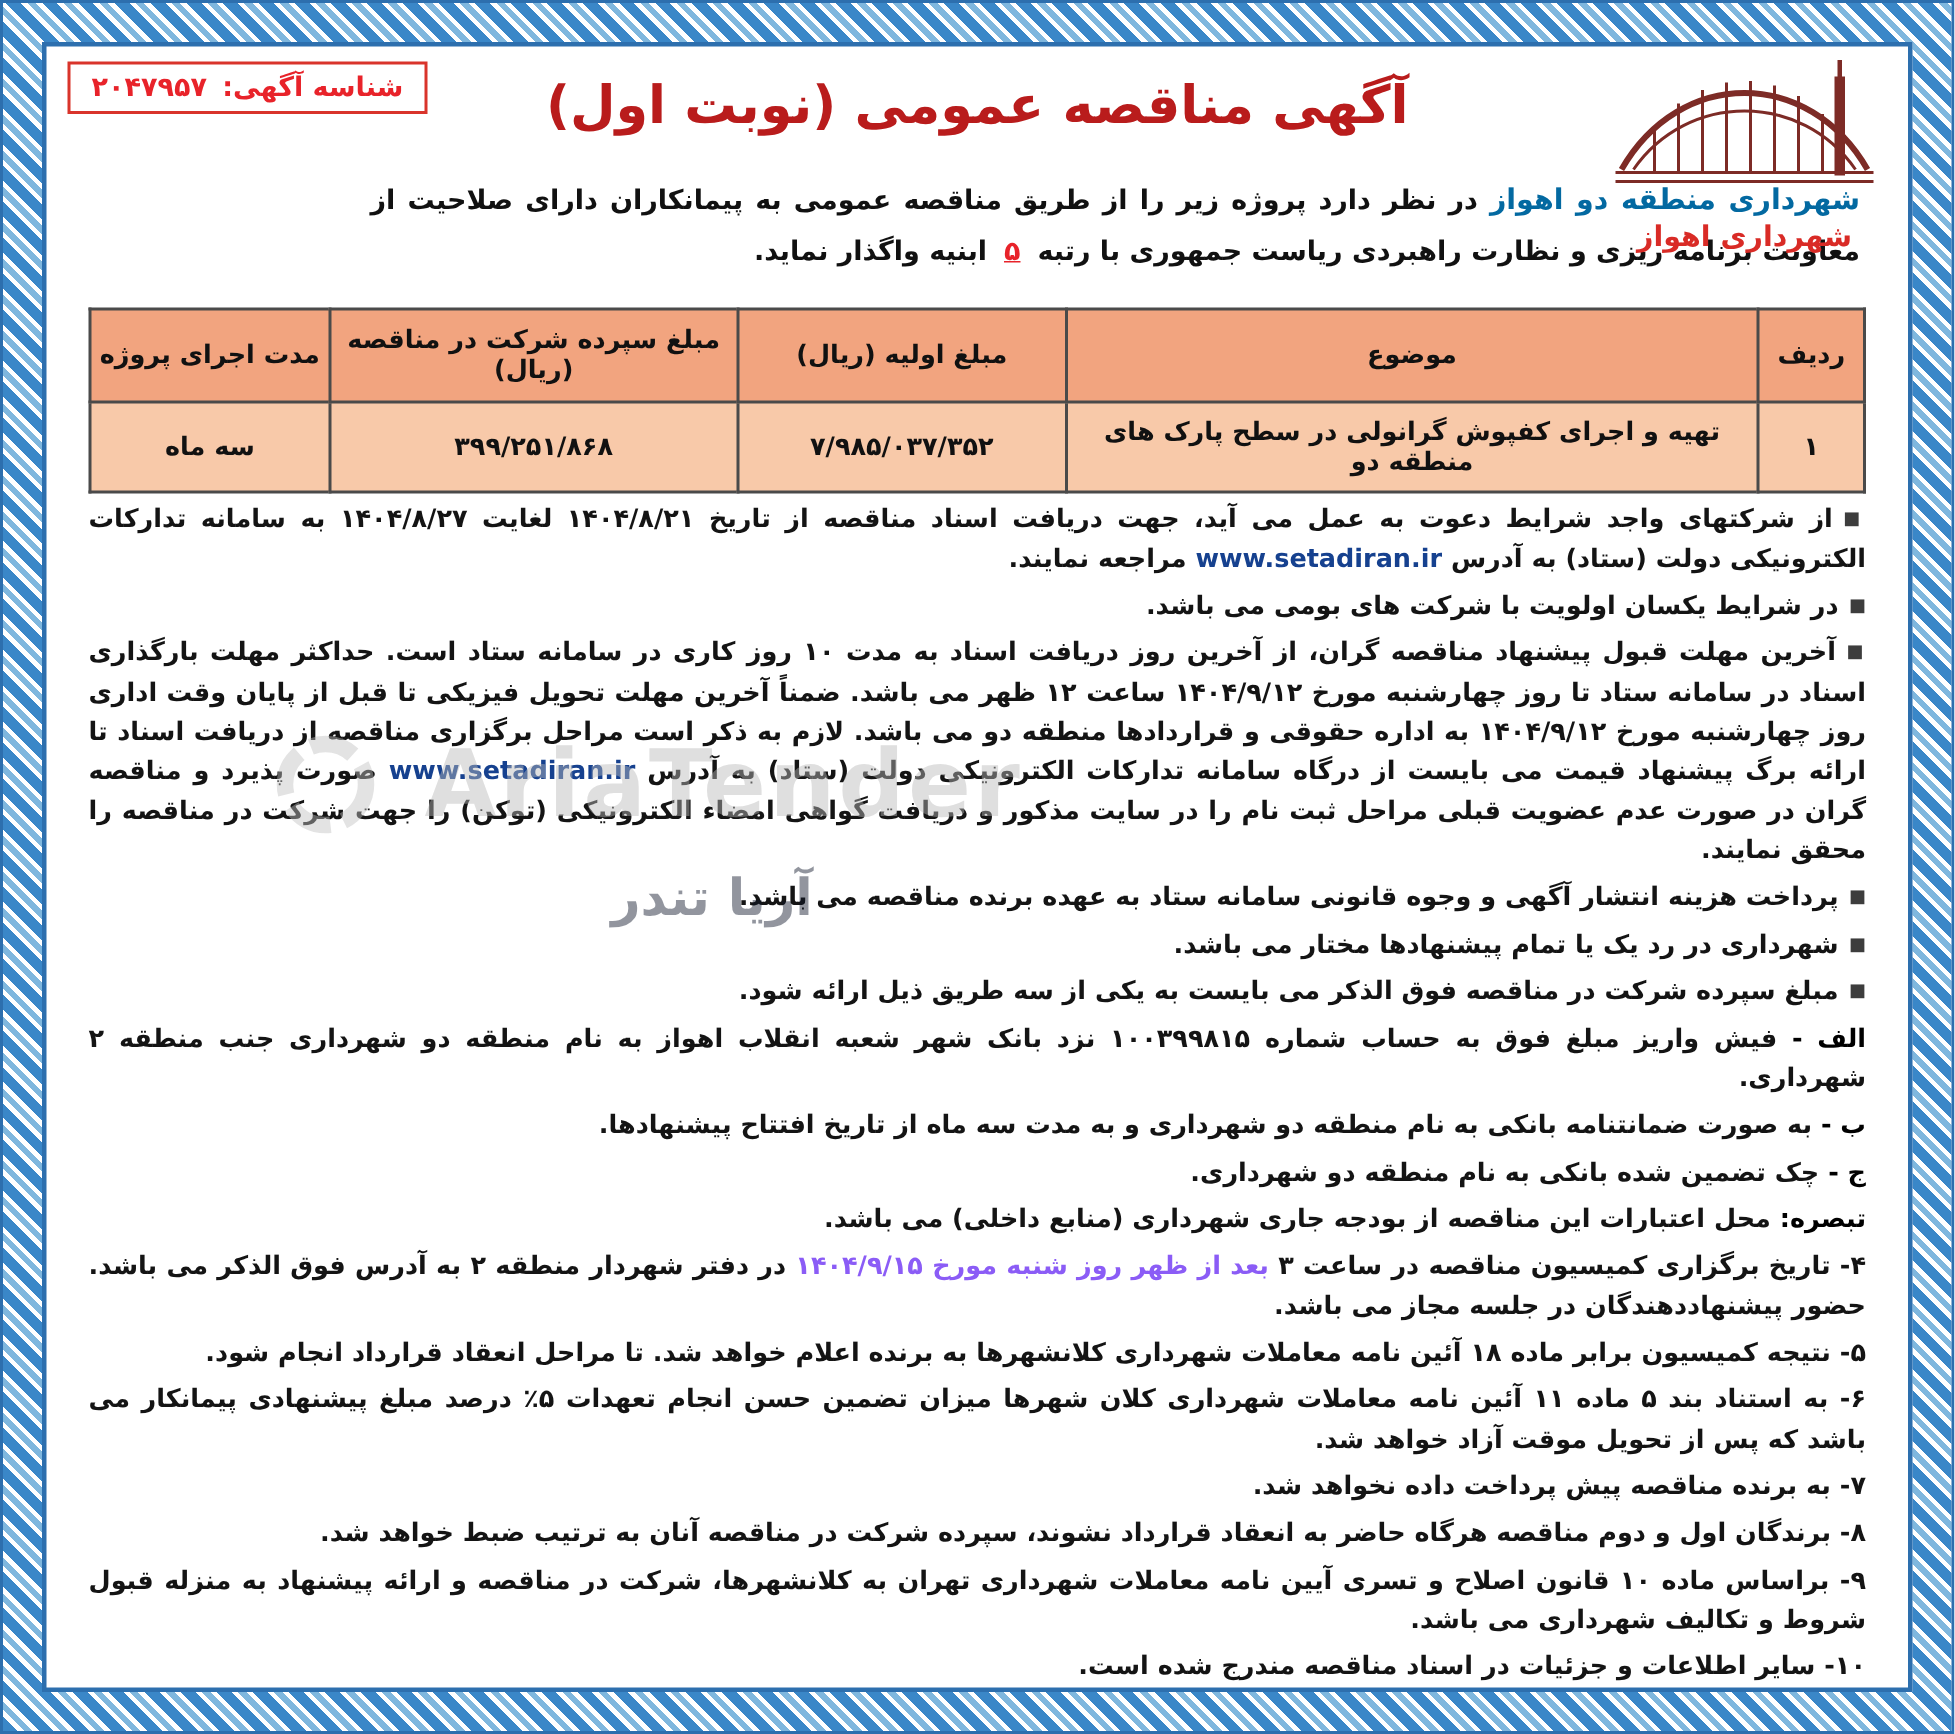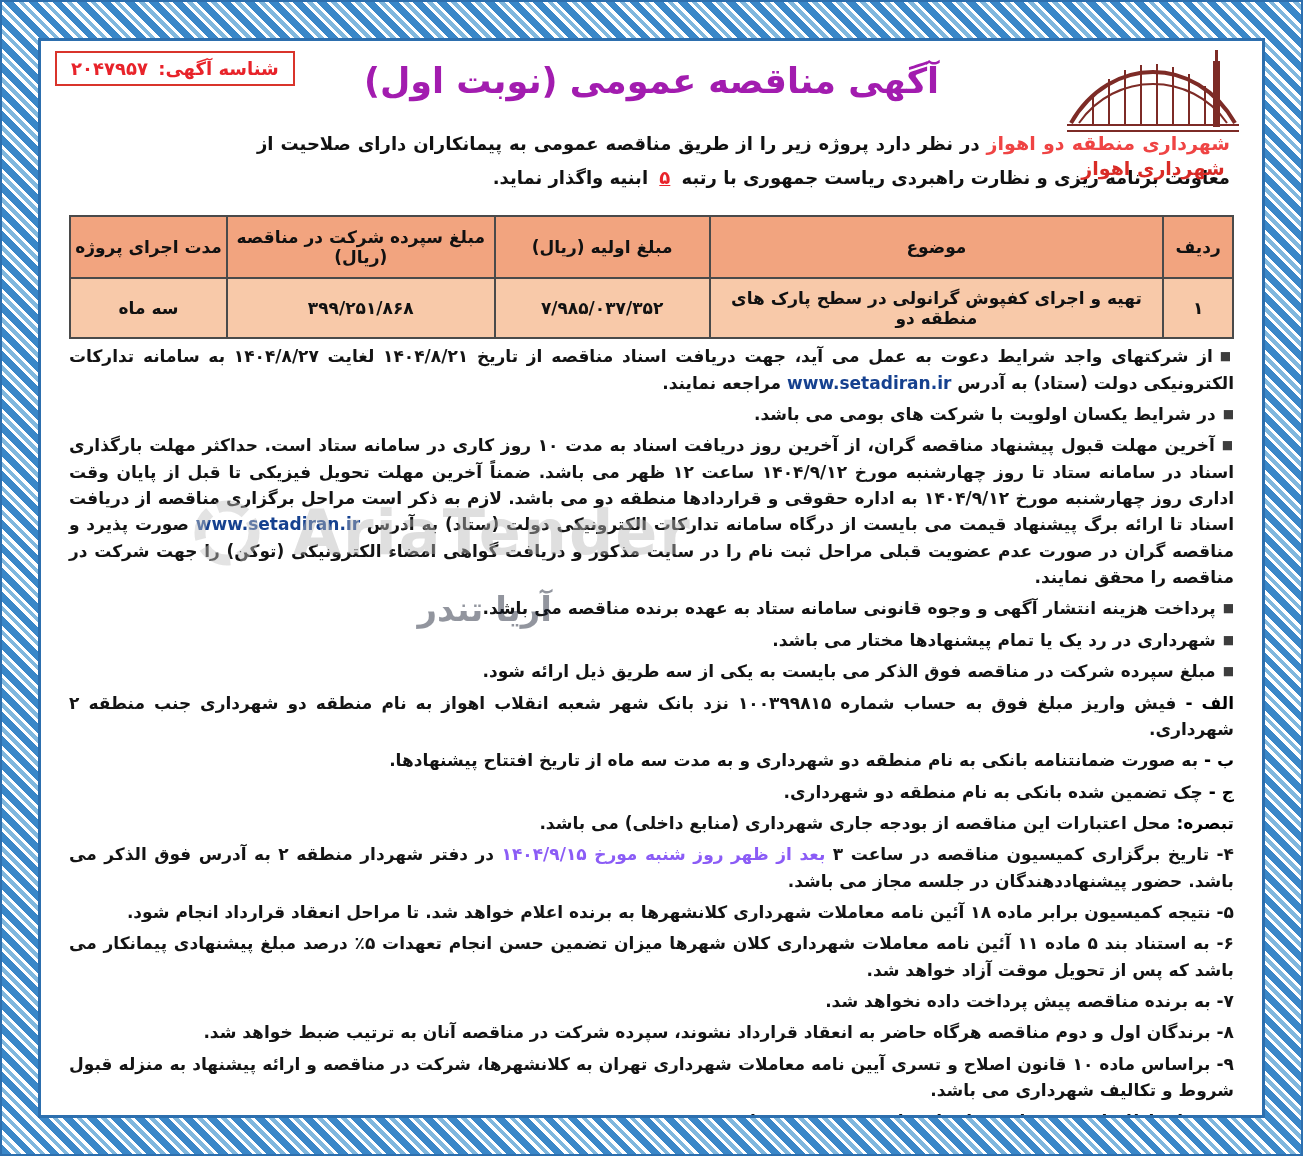--- a/index.html
+++ b/index.html
@@ -4,21 +4,21 @@
 <style>
   * { margin:0; padding:0; box-sizing:border-box; }
   html,body { width:1303px; height:1156px; }
   body {
     font-family:"DejaVu Sans","Liberation Sans",sans-serif;
     background:#ffffff;
     color:#111;
   }
   .page {
     width:1303px; height:1156px;
-    padding:36px;
+    padding:26px;
     border:2px solid #2d6fae;
     background:
       repeating-linear-gradient(45deg,
         #3a87c8 0 7px,
         #ffffff 7px 10px,
         #7fb7de 10px 14px,
         #ffffff 14px 17px);
   }
   .inner {
     width:100%; height:100%;
@@ -43,37 +43,37 @@
   .id-badge .idnum { margin-right:4px; letter-spacing:1px; }
   .logo-block {
     position:absolute; top:6px; right:14px;
     width:190px; text-align:center; z-index:2;
   }
   .logo-caption {
     color:#d92b26; font-weight:900; font-size:19px; margin-top:2px;
   }
   .title {
     text-align:center;
-    color:#a21caf;
+    color:#b91c1c;
     font-size:35px;
     font-weight:900;
     margin-top:6px;
     letter-spacing:0.5px;
   }
   .intro {
     margin-top:24px;
     font-size:18px;
     font-weight:700;
     line-height:1.9;
     text-align:justify;
     padding-left:8px;
     padding-right:4px;
     width:calc(100% - 180px);
   }
-  .intro .lead { color:#ef4444; font-weight:900; font-size:19px; }
+  .intro .lead { color:#0369a1; font-weight:900; font-size:19px; }
   .intro .rank {
     color:#e8232a; font-weight:900;
     text-decoration:underline;
     padding:0 5px;
   }
   
   table.tender {
     width:100%;
     border-collapse:collapse;
     clear:both;

